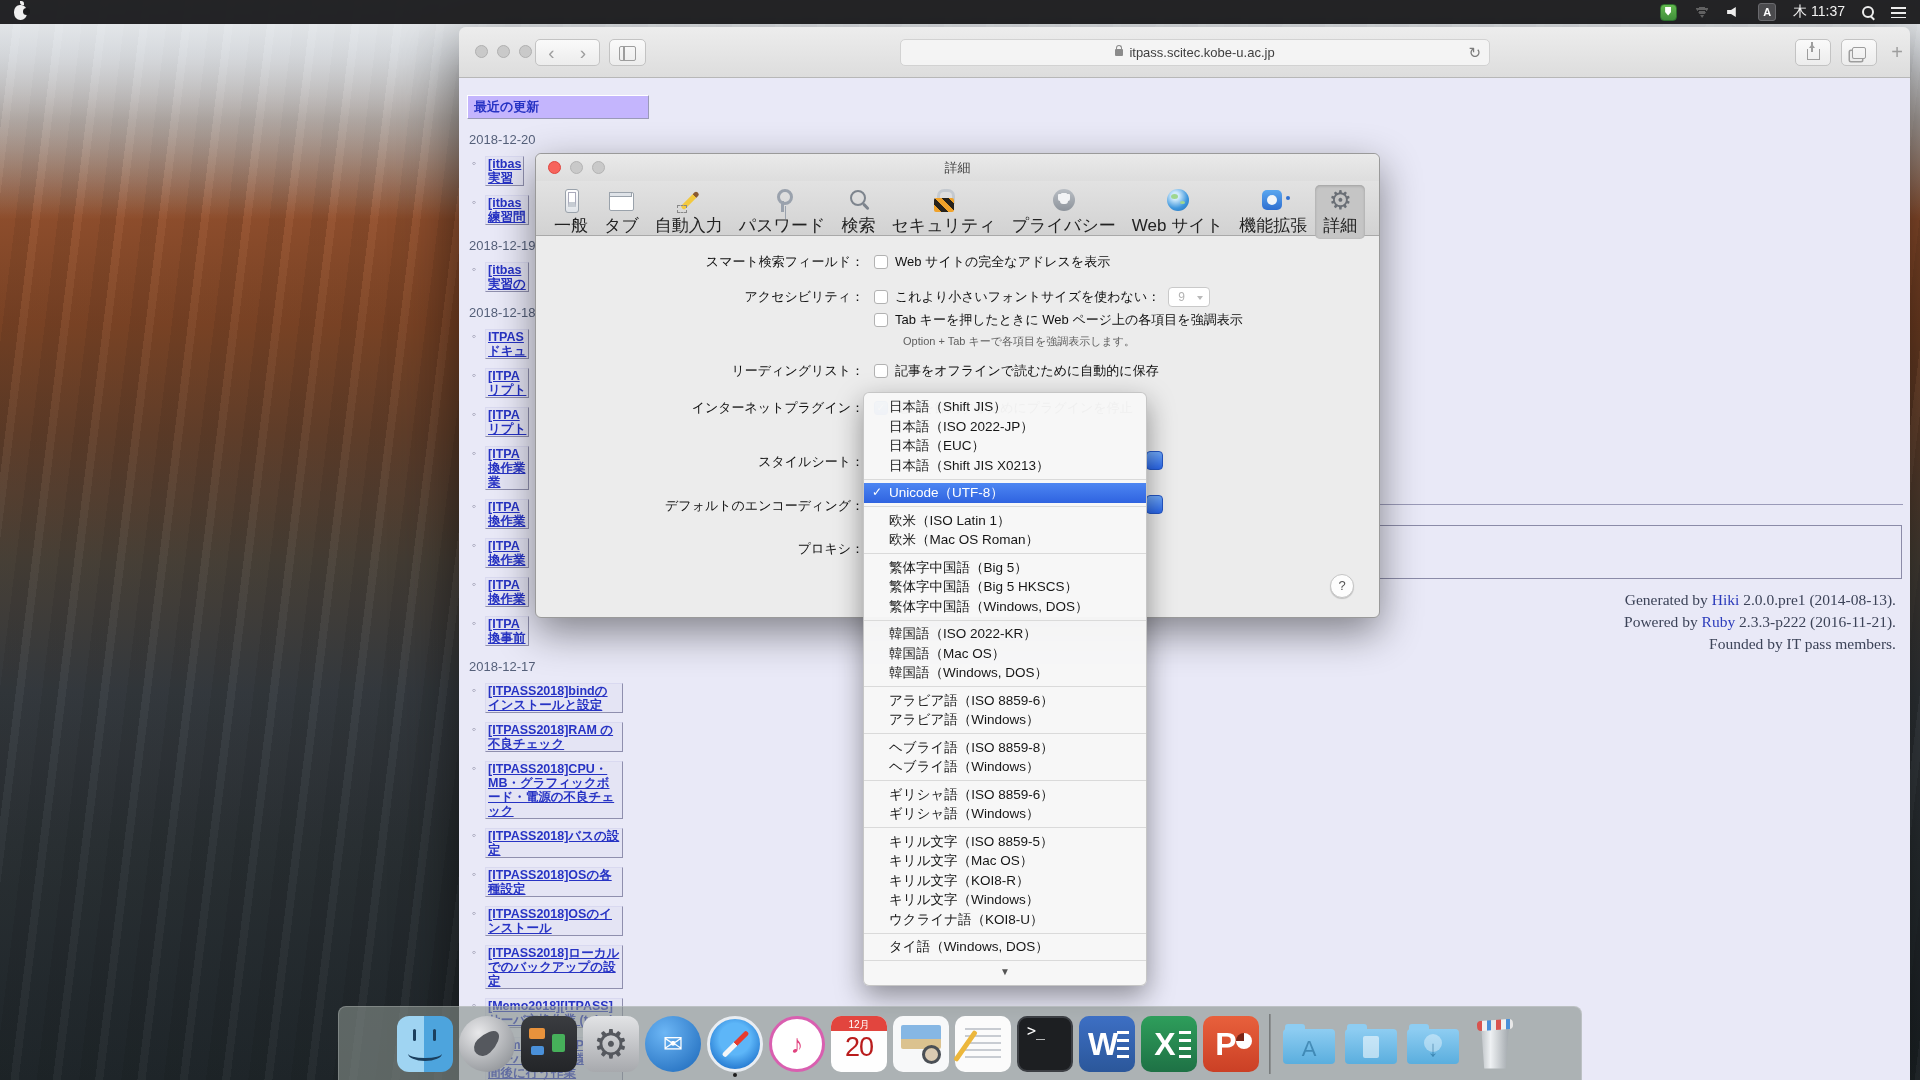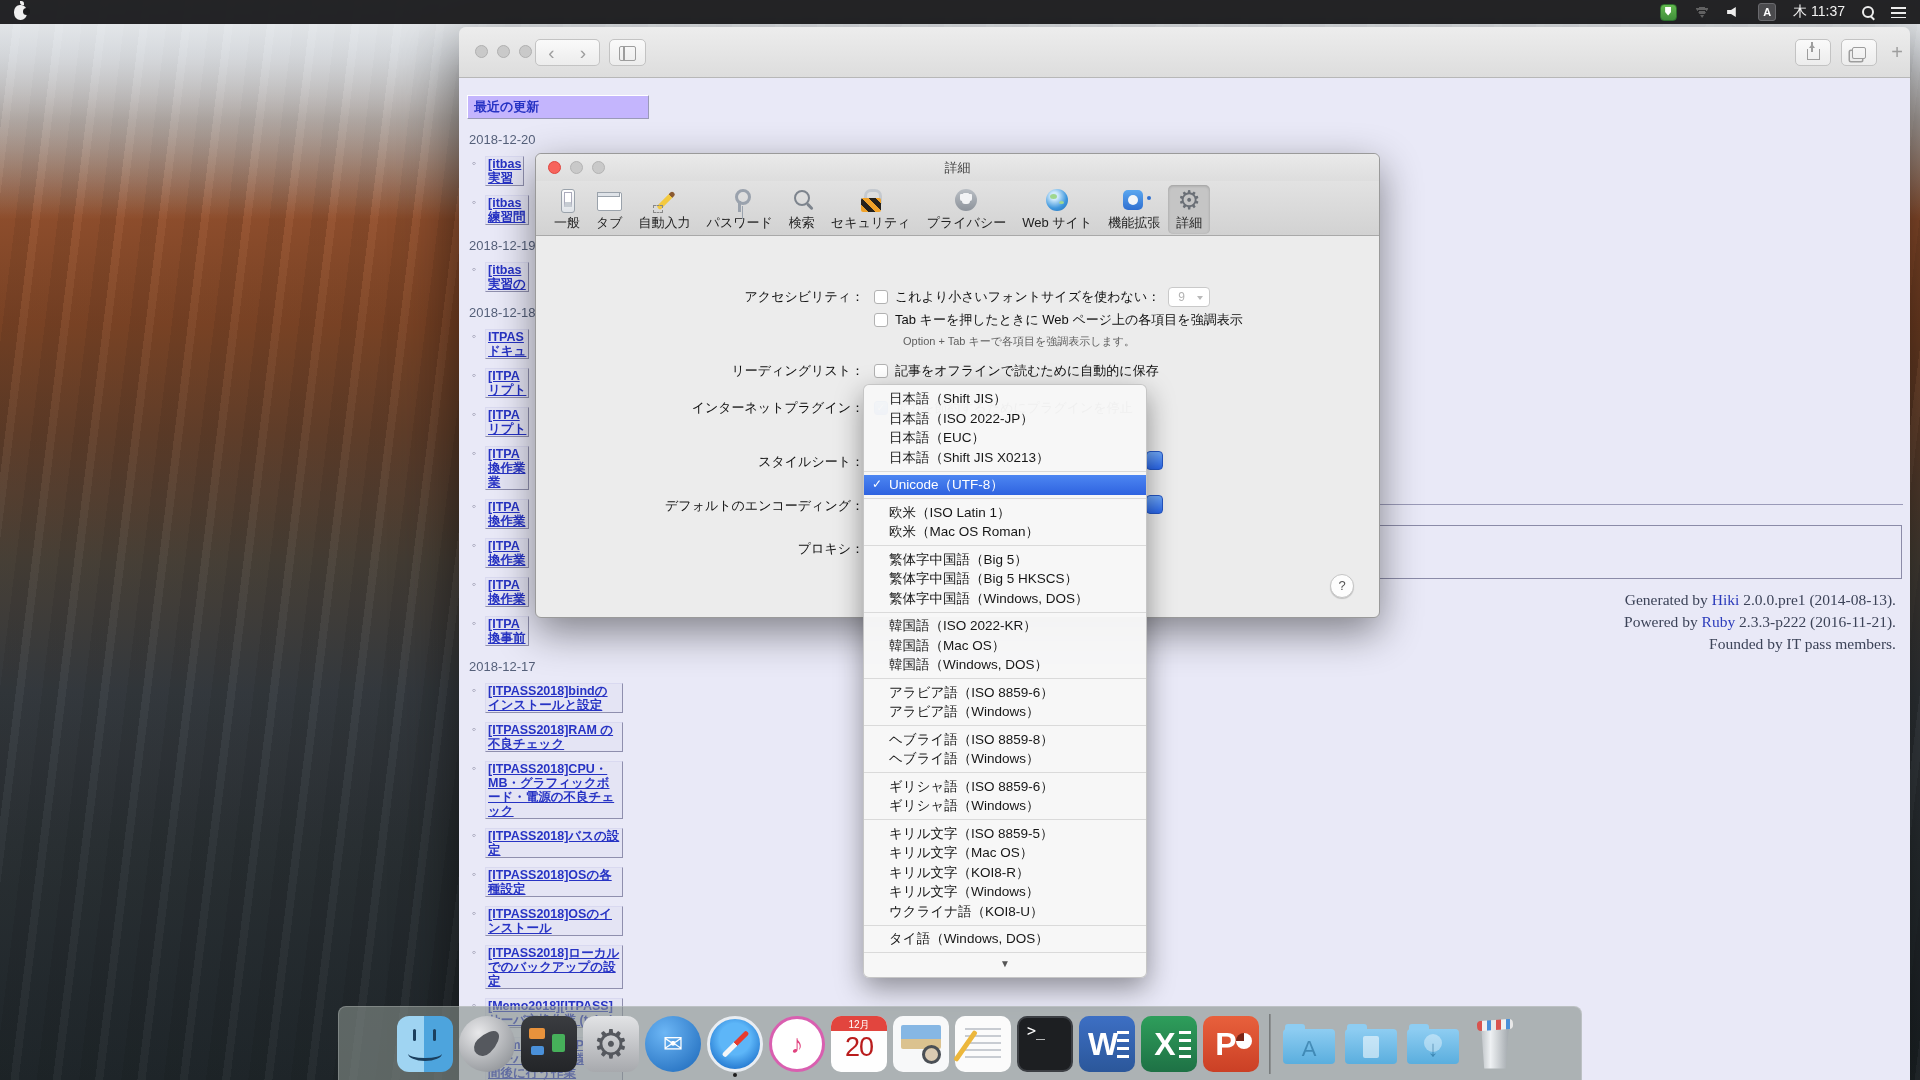--- a/index.html
+++ b/index.html
@@ -106,21 +106,21 @@
   #pt-title{text-align:center;line-height:27px;font-size:13px;color:#3f3f3f}
   .dtl{position:absolute;top:7px;width:13px;height:13px;border-radius:50%;box-sizing:border-box}
   #dtl-close{left:12px;background:#f7645c;border:1px solid #df4740}
   #dtl-min{left:34px;background:#c9c9c9;border:1px solid #b3b3b3}
   #dtl-zoom{left:56px;background:#c9c9c9;border:1px solid #b3b3b3}
   #ptoolbar{position:absolute;left:0;top:27px;right:0;height:55px;
     background:linear-gradient(#e2e2e2,#d2d2d2);border-bottom:1px solid #a9a9a9;
     display:flex;align-items:flex-start;padding:4px 0 0 10px;box-sizing:border-box}
   .ptab{display:flex;flex-direction:column;align-items:center;padding:3px 8px 2px;border-radius:5px;cursor:pointer}
   .ptab.sel{background:#c5c5c5;box-shadow:inset 0 1px 3px rgba(0,0,0,.2)}
-  .plbl{font-size:13px;color:#222;margin-top:1px;white-space:nowrap}
+  .plbl{font-size:17px;color:#222;margin-top:1px;white-space:nowrap}
   .ic{width:26px;height:25px;position:relative}
   .ic-general .ic::before{content:"";position:absolute;left:7px;top:1px;width:12px;height:22px;
     background:linear-gradient(#ffffff,#dfe3e8);border:1px solid #9aa2ab;border-radius:3px}
   .ic-general .ic::after{content:"";position:absolute;left:10px;top:4px;width:6px;height:9px;background:#fff;border:1px solid #aab;border-bottom:5px solid #c6ccd3}
   .ic-tabs .ic::before{content:"";position:absolute;left:1px;top:4px;width:23px;height:17px;
     background:#fff;border:1px solid #9aa2ab;border-radius:2px}
   .ic-tabs .ic::after{content:"";position:absolute;left:1px;top:4px;width:23px;height:5px;background:#dfe3e8;border:1px solid #9aa2ab;box-sizing:border-box}
   .ic-autofill .ic::before{content:"";position:absolute;left:3px;top:10px;width:22px;height:5px;
     background:linear-gradient(90deg,#f3c93f 0 80%,#8a5a32 80%);border-radius:2px;transform:rotate(-45deg)}
   .ic-autofill .ic::after{content:"";position:absolute;left:1px;top:17px;width:8px;height:6px;border:1px dashed #888}
@@ -159,21 +159,21 @@
     background:#fff;color:#b3b3b3;font-size:12px;line-height:18px;padding-left:9px;box-sizing:border-box;position:relative}
   .mini-select::after{content:"";position:absolute;right:6px;top:8px;border:3.5px solid transparent;border-top:4.5px solid #b9b9b9}
   .phint{position:absolute;left:367px;font-size:11px;color:#5e5e5e}
   .pcap{position:absolute;left:610px;width:17px;height:19px;border-radius:4px;
     background:linear-gradient(#6ea7f8,#2a66e8);border:1px solid #2456c4;box-sizing:border-box}
   #phelp{position:absolute;right:25px;bottom:19px;width:22px;height:22px;border-radius:50%;
     background:#fdfdfd;border:1px solid #c5c5c5;box-shadow:0 1px 1px rgba(0,0,0,.18);
     text-align:center;line-height:22px;font-size:13px;color:#555;cursor:pointer}
 
   
-  #encmenu{position:absolute;left:863px;top:384px;width:284px;z-index:40;
+  #encmenu{position:absolute;left:863px;top:392px;width:284px;z-index:40;
     padding:4px 0;background:rgba(247,247,247,.97);border:1px solid rgba(0,0,0,.2);
     border-radius:6px;box-shadow:0 10px 28px rgba(0,0,0,.4);box-sizing:border-box}
   .mi{position:relative;height:19.5px;line-height:19.5px;font-size:13.5px;color:#161616;
     padding-left:25px;white-space:nowrap;cursor:default}
   .mi .chk{position:absolute;left:8px;top:0;font-size:12px}
   .mi.sel{background:linear-gradient(#4d86f2,#2f63e0);color:#fff}
   .mi[data-t="sep"]{height:1px;background:#dadada;margin:3.5px 0;padding:0;overflow:hidden}
   .mi[data-t="arrow"]{height:16px;line-height:13px;text-align:center;padding:0;font-size:10px;color:#555}
 
   
@@ -259,20 +259,25 @@
 </div>
 
 <div id="win">
   <div id="toolbar">
     <span class="tl" style="left:16px"></span>
     <span class="tl" style="left:38px"></span>
     <span class="tl" style="left:60px"></span>
     <span class="navbtn" id="btn-back">‹</span>
     <span class="navbtn" id="btn-fwd">›</span>
     <span class="navbtn" id="btn-side"><span class="pane"></span></span>
+    <span id="urlfield">
+      <span class="lock"></span>
+      <span>itpass.scitec.kobe-u.ac.jp</span>
+      <span id="reload">↻</span>
+    </span>
     <span class="rtb" id="btn-share"><span class="sq"></span></span>
     <span class="rtb" id="btn-tabs"><span class="ov"></span></span>
     <span class="rtb" id="btn-plus">+</span>
   </div>
 
   <div id="page">
     <div id="navlinks">
 
     <span class="nl"></span>
         <span class="nl"></span>
@@ -380,20 +385,25 @@
       <div class="ptab ic-extensions">
         <span class="ic"></span>
         <span class="plbl">機能拡張</span>
       </div>
       <div class="ptab ic-advanced sel">
         <span class="ic"></span>
         <span class="plbl">詳細</span>
       </div>
     </div>
 
+  <div class="prow" style="top:99px">
+    <span class="plabel">スマート検索フィールド：</span>
+    <span class="pcheck"></span>
+    <span class="ptext">Web サイトの完全なアドレスを表示</span>
+  </div>
   <div class="prow" style="top:133px">
     <span class="plabel">アクセシビリティ：</span>
     <span class="pcheck"></span>
     <span class="ptext">これより小さいフォントサイズを使わない：</span>
     <span class="mini-select">9</span>
   </div>
   <div class="prow" style="top:157px">
     <span class="plabel"></span>
     <span class="pcheck"></span>
     <span class="ptext">Tab キーを押したときに Web ページ上の各項目を強調表示</span>

